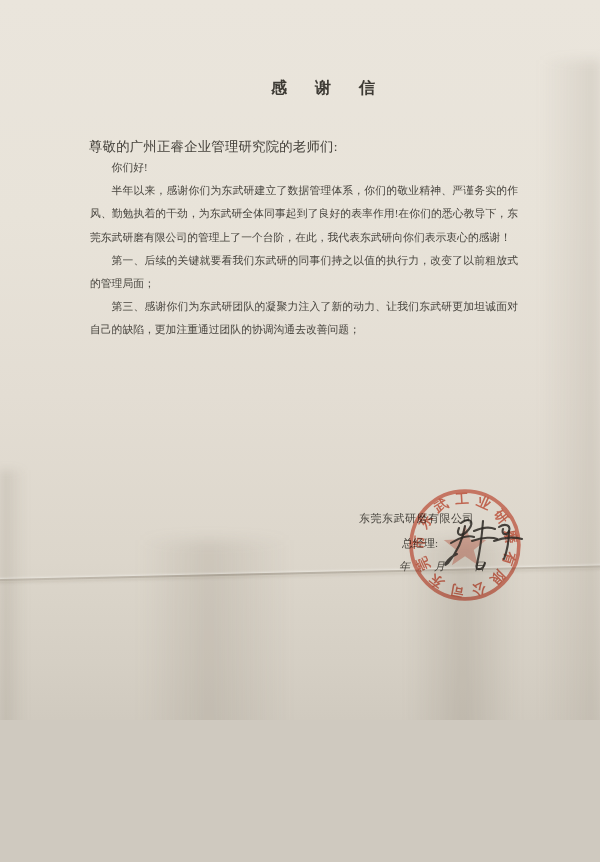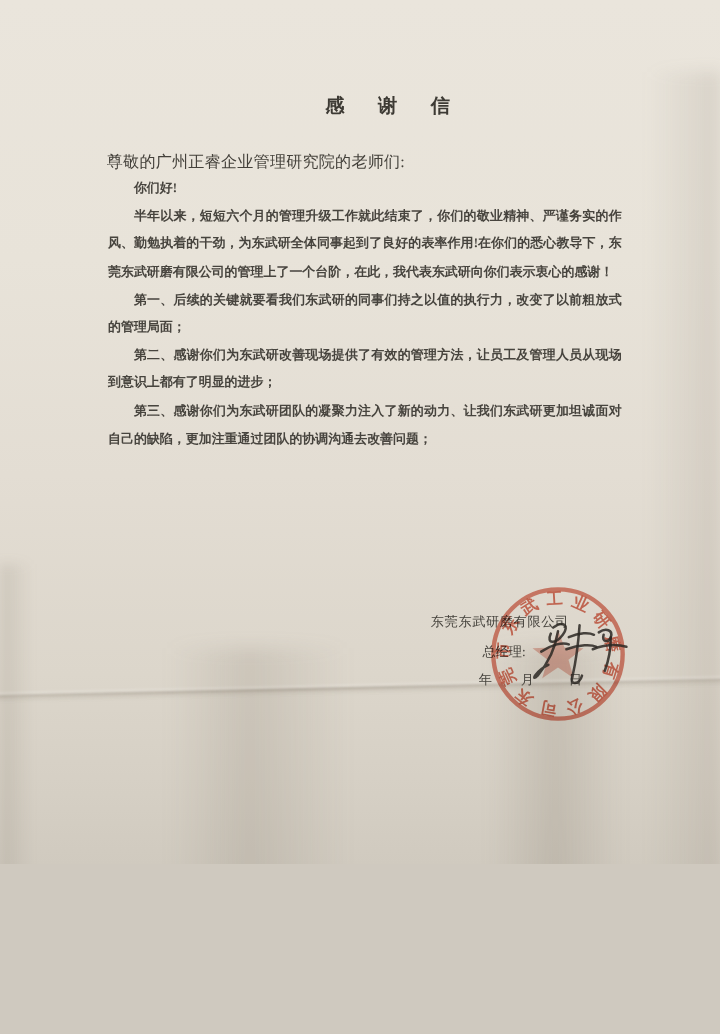--- a/index.html
+++ b/index.html
@@ -37,32 +37,32 @@
     pointer-events:none;
   }
 
   
   .ink{color:#45423c;}
   .title{
     position:absolute;left:271px;top:78px;
     font-size:16px;font-weight:600;letter-spacing:12px;color:#3d3a34;white-space:nowrap;
   }
   .salutation{
-    position:absolute;left:89px;top:126px;
+    position:absolute;left:89px;top:138px;
     font-size:13.4px;letter-spacing:.2px;white-space:nowrap;color:#44413b;
   }
   .body-text{
-    position:absolute;left:90px;top:146px;width:428px;
-    font-size:10.8px;line-height:23.2px;text-align:justify;color:#47443e;font-weight:bold;
+    position:absolute;left:90px;top:156px;width:428px;
+    font-size:10.8px;line-height:23.2px;text-align:justify;color:#47443e;
   }
   .body-text p{margin:0;text-indent:2em;}
 
   .sig-company{position:absolute;left:359px;top:511px;font-size:11px;letter-spacing:.5px;white-space:nowrap;color:#45423c;}
   .sig-role{position:absolute;left:402px;top:536px;font-size:11px;white-space:nowrap;color:#45423c;}
-  .sig-date{position:absolute;left:399px;top:559px;font-size:11px;white-space:nowrap;color:#45423c;}
+  .sig-date{position:absolute;left:399px;top:559px;font-size:11px;white-space:nowrap;color:#45423c;font-style:italic;}
   .sig-date .y{margin-right:24px;} .sig-date .m{margin-right:29px;}
 
   
   .seal{
     position:absolute;left:404px;top:484px;width:122px;height:122px;
     mix-blend-mode:multiply;opacity:.88;pointer-events:none;
   }
   .seal svg{width:100%;height:100%;}
   .seal .ring{fill:none;stroke:#d8604a;stroke-width:3.6;opacity:.85;}
   .seal .star{fill:#d8604a;opacity:.45;}
@@ -84,23 +84,22 @@
   <div class="shade left-edge"></div>
   <div class="shade bottom"></div>
   <div class="crease"></div>
 
   <div class="title ink">感 谢 信</div>
 
   <div class="salutation ink">尊敬的广州正睿企业管理研究院的老师们:</div>
 
   <div class="body-text">
     <p>你们好!</p>
-    <p>半年以来，短短六个月的管理升级工作就此结束了，你们的敬业精神、严谨务实的作风、勤勉执着的干劲，为东武研全体同事起到了良好的表率作用!在你们的悉心教导下，东莞东武研磨有限公司的管理上了一个台阶，在此，我代表东武研向你们表示衷心的感谢！</p>
+    <p>半年以来，感谢你们为东武研建立了数据管理体系，你们的敬业精神、严谨务实的作风、勤勉执着的干劲，为东武研全体同事起到了良好的表率作用!在你们的悉心教导下，东莞东武研磨有限公司的管理上了一个台阶，在此，我代表东武研向你们表示衷心的感谢！</p>
     <p>第一、后续的关键就要看我们东武研的同事们持之以值的执行力，改变了以前粗放式的管理局面；</p>
-    <p>第二、感谢你们为东武研改善现场提供了有效的管理方法，让员工及管理人员从现场到意识上都有了明显的进步；</p>
     <p>第三、感谢你们为东武研团队的凝聚力注入了新的动力、让我们东武研更加坦诚面对自己的缺陷，更加注重通过团队的协调沟通去改善问题；</p>
   </div>
 
   <div class="sig-company">东莞东武研磨有限公司</div>
   <div class="sig-role">总经理:</div>
   <div class="sig-date">
     <span class="y">年</span><span class="m">月</span><span>日</span>
   </div>
 
   <div class="seal">

